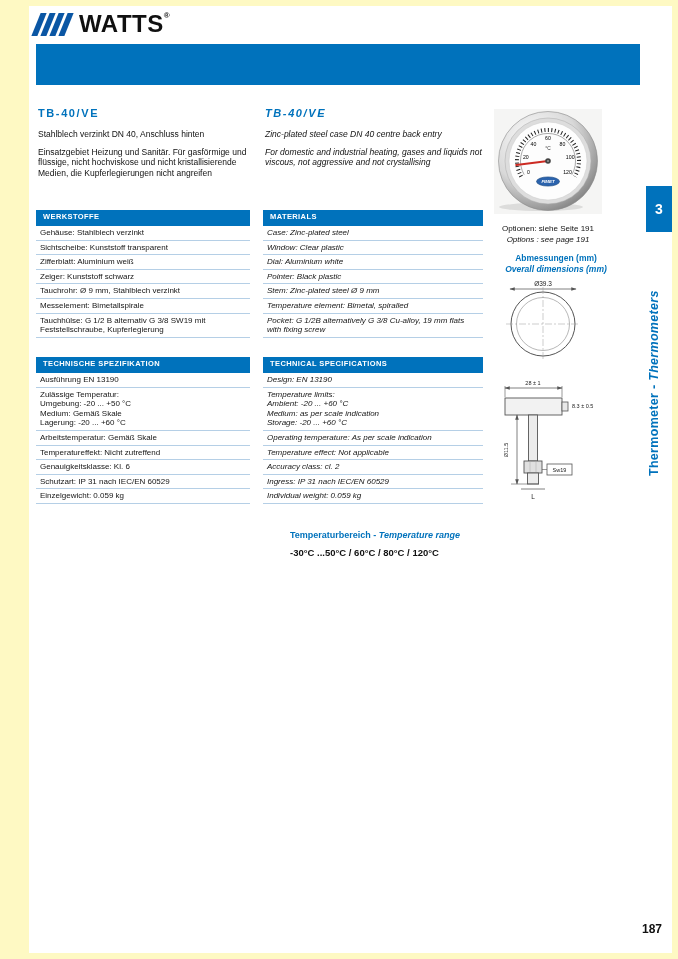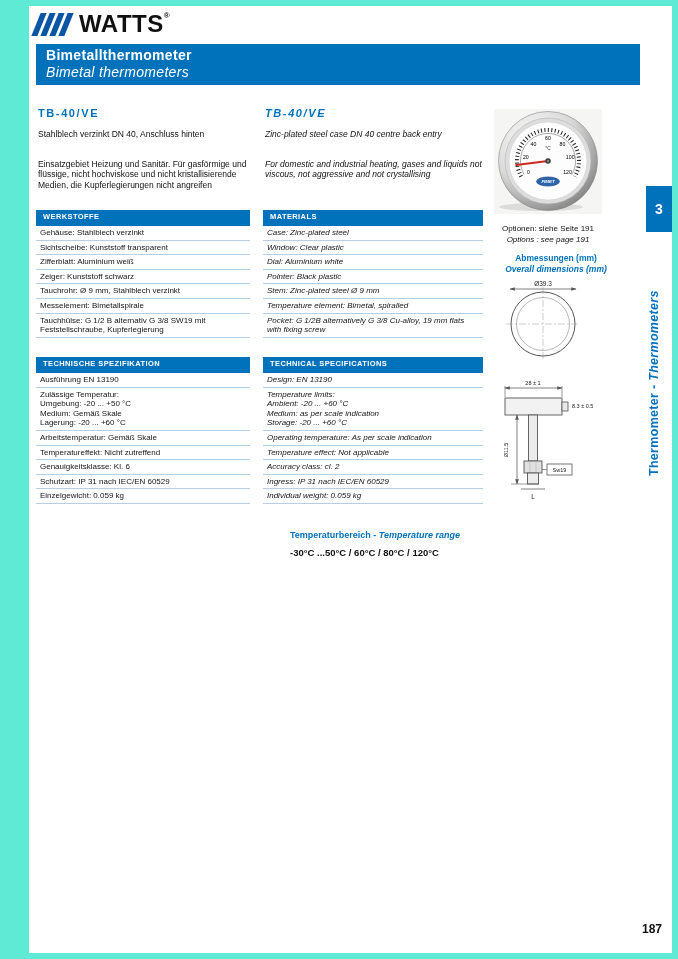--- a/index.html
+++ b/index.html
@@ -1,41 +1,41 @@
 <!DOCTYPE html>
 <html><head>
 <meta charset="utf-8">
 <style>
   html,body { margin:0; padding:0; background:#b9bcbe; }
   .stage {
     position:relative; width:678px; height:959px; overflow:hidden;
-    background:#5eead4; font-family:"Liberation Sans", sans-serif; color:#111;
+    background:#fef9c3; font-family:"Liberation Sans", sans-serif; color:#111;
   }
   .page { position:absolute; left:29px; top:6px; width:643px; height:947px; background:#ffffff; }
 
   
   .logo { position:absolute; left:36px; top:10px; display:flex; align-items:center; }
   .stripes { display:inline-flex; margin-right:7px; }
   .stripes span { width:6px; height:23px; background:#0a56a4; margin-right:3px; transform:skewX(-22deg); }
   .wordmark { font-size:24px; font-weight:bold; letter-spacing:0.5px; color:#101010; }
   .reg { font-size:8px; vertical-align:top; position:relative; top:1px; }
 
   
   .banner { position:absolute; left:36px; top:44px; width:604px; height:41px; background:#0072BC;
             color:#fff; box-sizing:border-box; padding:3px 0 0 10px; }
-  .banner .l1 { font-size:14px; font-weight:bold; line-height:17px; letter-spacing:0.3px; }
+  .banner .l1 { font-size:14px; font-weight:bold; line-height:17px; letter-spacing:0.3px;margin-top:36px; }
   .banner .l2 { font-size:14px; font-weight:normal; font-style:italic; line-height:17px; letter-spacing:0.3px; }
 
   
   .col { position:absolute; top:107px; width:218px; }
   .col-de { left:38px; }
   .col-en { left:265px; font-style:italic; }
   .prod-code { color:#0072BC; font-weight:bold; font-size:11px; letter-spacing:1.6px; }
   .subtitle { font-size:8.5px; margin-top:10px; line-height:10.5px; }
-  .para { font-size:8.5px; margin-top:19px; line-height:10.5px; }
+  .para { font-size:8.5px; margin-top:7px; line-height:10.5px; }
 
   
   .dtable { position:absolute; }
   .thead { background:#0072BC; color:#fff; font-weight:bold; font-size:7.5px;
            height:16px; line-height:13px; padding-left:7px; letter-spacing:0.4px; }
   .trow { border-bottom:1px solid #b5cfe6; padding:2px 3px 2px 4px; font-size:8px;
           line-height:9.6px; white-space:pre-line; color:#151515; }
   .dtable.en .trow { font-style:italic; }
 
   

